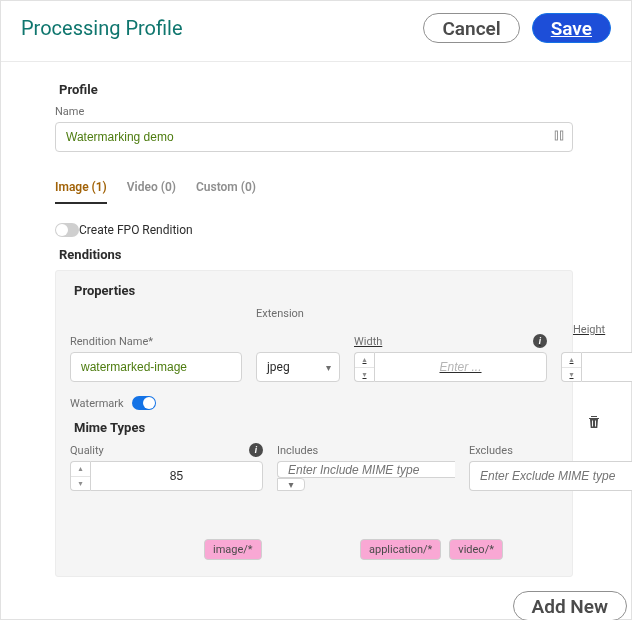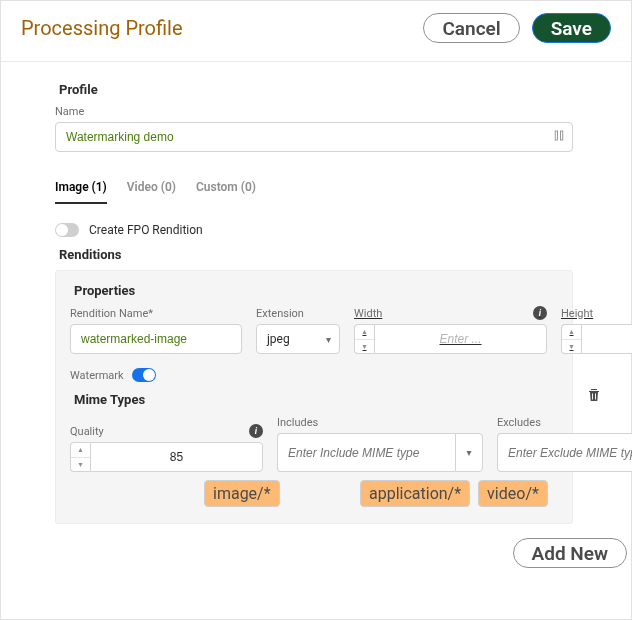--- a/index.html
+++ b/index.html
@@ -19,43 +19,44 @@
   .header {
     display: flex;
     align-items: center;
     justify-content: space-between;
     padding: 12px 20px 18px 20px;
     border-bottom: 1px solid #eaeaea;
   }
   .title {
     font-size: 20px;
     font-weight: 400;
-    color: #a16207;
+    color: #0f766e;
   }
   .header-actions { display: flex; gap: 12px; }
   .btn {
     height: 30px;
     padding: 0 18px;
     border-radius: 15px;
     font-size: 19px;
     font-weight: 600;
     cursor: pointer;
     display: inline-flex;
     align-items: center;
     justify-content: center;
   }
   .btn-secondary {
     background: #fff;
     border: 1.5px solid #909090;
     color: #4b4b4b;
   }
   .btn-primary {
-    background: #14532d;
+    background: #1d4ed8;
     border: 1.5px solid #1473e6;
     color: #fff;
+    text-decoration: underline;
   }
   .content {
     padding: 14px 20px 0 54px;
   }
   .section-heading {
     font-size: 13px;
     font-weight: 700;
     color: #2c2c2c;
     margin: 6px 0 8px 4px;
   }
@@ -88,25 +89,25 @@
     width: 518px;
   }
   .tab {
     font-size: 12px;
     color: #8e8e8e;
     padding: 6px 0 8px 0;
     cursor: pointer;
     font-weight: 600;
   }
   .tab.active {
-    color: #000000;
+    color: #a16207;
     border-bottom: 2px solid #2c2c2c;
   }
   .toggle-row {
-    display: flex; align-items:center; gap:10px; margin:18px 0 10px 0;
+    display: flex; align-items:center; margin:18px 0 10px 0;
     font-size:12px; color:#2c2c2c;
   }
   .switch {
     width: 24px; height: 14px; border-radius: 7px; background:#cfcfcf;
     position: relative; cursor:pointer;
   }
   .switch::after {
     content:""; position:absolute; top:1px; left:1px; width:12px; height:12px;
     background:#fff; border-radius:50%;
   }
@@ -118,21 +119,21 @@
     border: 1px solid #ececec;
     border-radius: 3px;
     padding: 12px 14px 16px 14px;
     position: relative;
     margin-top: 6px;
   }
   .panel .section-heading { margin-top: 0; }
   .props-row { display:flex; gap:14px; align-items:flex-end; }
   .col { display:flex; flex-direction:column; }
   .col.rn { flex: 0 0 172px; }
-  .col.ext { flex: 0 0 84px; }
+  .col.ext { flex: 0 0 84px; gap: 28px; }
   .col.wh { flex: 0 0 95px; position:relative;text-decoration:underline; }
   .select {
     height: 30px; border:1px solid #d3d3d3; border-radius:4px; background:#fff;
     padding: 0 24px 0 10px; font-size:12px; position:relative; display:flex; align-items:center;
     cursor:pointer;
   }
   .select .chev {
     position:absolute; right:8px; top:50%; transform:translateY(-50%);
     color:#6e6e6e; font-size:10px;
   }
@@ -153,34 +154,34 @@
     width:14px; height:14px; border-radius:50%; background:#4b4b4b; color:#fff;
     font-size:9px; font-weight:700; display:inline-flex; align-items:center; justify-content:center;
     font-style: italic;
   }
   .label-row { display:flex; align-items:center; justify-content:space-between; margin-bottom:4px; min-height:14px; }
   .watermark-row { display:flex; align-items:center; gap:8px; margin:14px 0 10px 0; font-size:11px; color:#6e6e6e; }
   .mime-row { display:flex; gap:14px; align-items:flex-end; margin-top:2px; }
   .col.qual { flex:0 0 64px; position:relative; }
   .col.inc { flex:1 1 0; }
   .col.exc { flex:1 1 0; }
-  .mime-input { display:flex; height:39px; }
+  .mime-input { display:flex; height:30px;flex-direction:column; }
   .mime-input input {
     flex:1; min-width:0; border:1px solid #d3d3d3; border-right:none; border-radius:4px 0 0 4px;
     padding:0 10px; font-size:12px; font-style:italic; color:#2c2c2c; background:#fff;
   }
   .mime-input .chev-btn {
     width:28px; border:1px solid #d3d3d3; border-radius:0 4px 4px 0; background:#fff;
     display:flex; align-items:center; justify-content:center; font-size:10px; color:#6e6e6e;
     cursor:pointer;
   }
   .chips { display:flex; gap:8px; margin-top:8px; }
   .chip {
-    border:1px solid #cfcfcf; border-radius:4px; background:#fdba74; padding:3px 8px;
-    font-size:16px; color:#4b4b4b;
+    border:1px solid #cfcfcf; border-radius:4px; background:#f9a8d4; padding:3px 8px;
+    font-size:11px; color:#4b4b4b;margin-top:40px;
   }
   .trash {
     position:absolute; right:-30px; top:50%; transform:translateY(-50%);
     color:#4b4b4b; cursor:pointer; font-size:16px;
   }
   .chips-inc { padding-left:56px; }
   .footer {
     width: 572px; display:flex; justify-content:flex-end; padding:14px 0 0 0;
   }
 </style>
@@ -250,21 +251,21 @@
           <div class="num-field">
             <div class="stepper">
                 <div>▴</div>
                 <div>▾</div>
               </div>
             <input class="num-input" placeholder="Enter ..." style="">
           </div>
         </div>
         <div class="col wh">
           <div class="label-row">
-            <span class="field-label" style="margin:0">Height</span>
+            <span class="field-label" style="margin:12px">Height</span>
 
           </div>
           <div class="num-field">
             <div class="stepper">
                 <div>▴</div>
                 <div>▾</div>
               </div>
             <input class="num-input" placeholder="Enter ..." style="">
           </div>
         </div>

